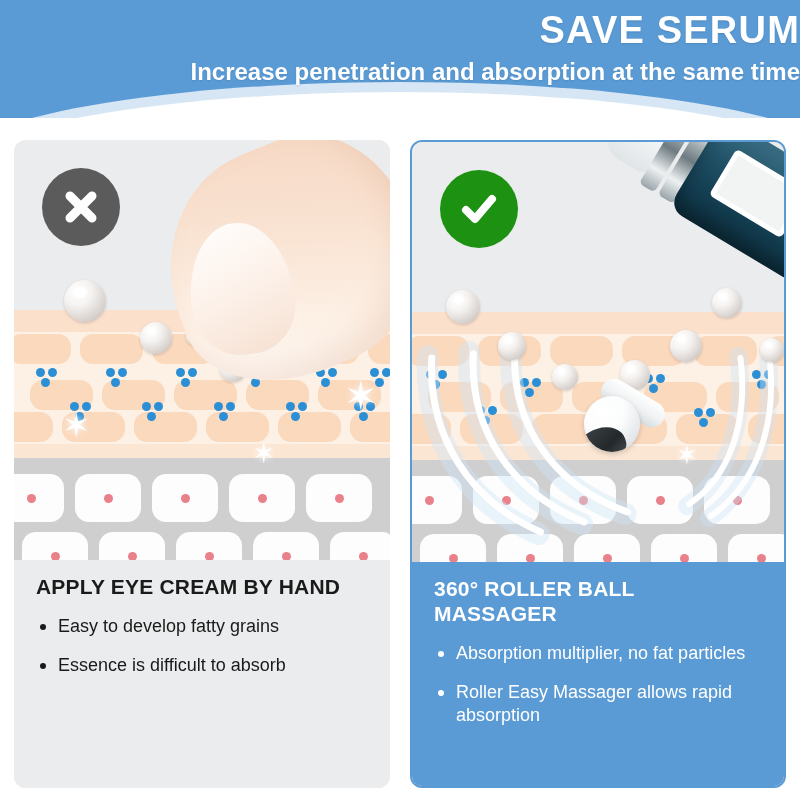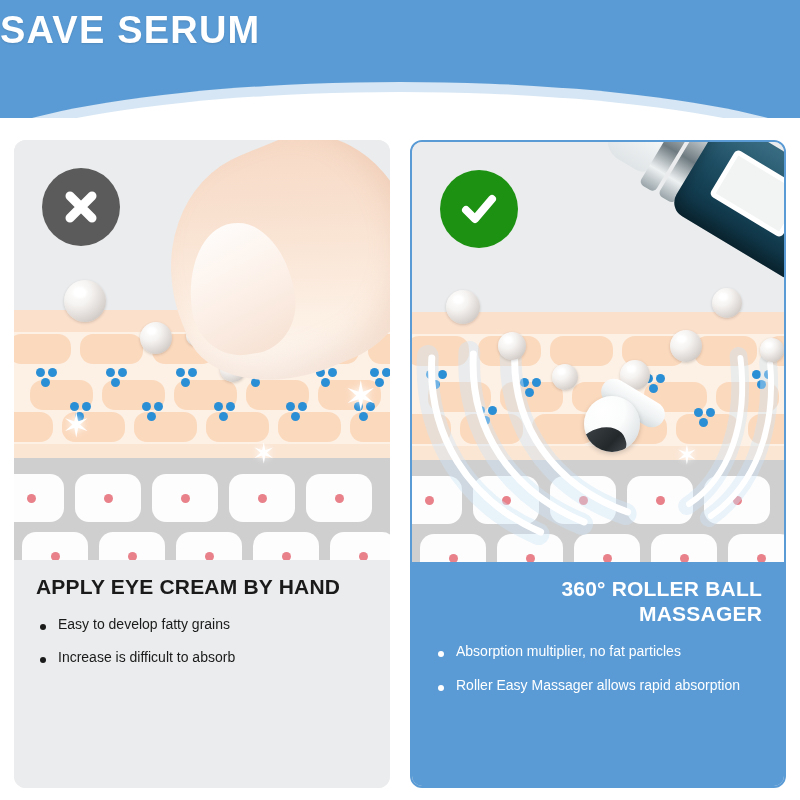--- a/index.html
+++ b/index.html
@@ -49,21 +49,21 @@
     top: 92px;
     width: 920px;
     height: 90px;
     background: #ffffff;
     border-radius: 50% 50% 0 0 / 100% 100% 0 0;
   }
   .header-text {
     position: absolute;
     left: 0; top: 0;
     width: 800px;
-    text-align: left;
+    text-align: right;
     z-index: 5;
   }
   .header-title {
     margin: 0;
     padding-top: 10px;
     font-size: 38px;
     font-weight: bold;
     color: #ffffff;
     letter-spacing: 1.2px;
     line-height: 1.1;
@@ -334,32 +334,32 @@
   .tb-right { background: #5a9bd5; }
 
   .tb-title {
     margin: 0 0 16px 0;
     font-size: 21px;
     font-weight: bold;
     line-height: 1.2;
     letter-spacing: 0.2px;
   }
   .tb-left  .tb-title { color: #1a1a1a; }
-  .tb-right .tb-title { color: #ffffff; text-align: right; }
+  .tb-right .tb-title { color: #ffffff; }
 
   .tb-list {
     margin: 0;
     padding: 0;
     list-style: none;
   }
   .tb-list li {
     position: relative;
     padding-left: 22px;
     margin-bottom: 15px;
-    font-size: 14px;
+    font-size: 18px;
     line-height: 1.3;
   }
   .tb-left  .tb-list li { color: #1a1a1a; }
   .tb-right .tb-list li { color: #ffffff; }
   .tb-list li::before {
     content: "";
     position: absolute;
     left: 4px;
     top: 9px;
     width: 6px; height: 6px;
@@ -372,20 +372,21 @@
 <body>
 
 <div id="page">
 
   <div class="header">
     <div class="header-bg"></div>
     <div class="header-curve-mid"></div>
     <div class="header-curve-top"></div>
     <div class="header-text">
       <h1 class="header-title">SAVE SERUM</h1>
+      <p class="header-sub">Increase penetration and absorption at the same time</p>
     </div>
   </div>
 
   <div class="card card-left">
 
     <div class="illus">
 
       <div class="stratum s-epi-top"></div>
       <div class="stratum s-epi-band"></div>
       <div class="stratum s-epi-low"></div>
@@ -509,21 +510,21 @@
         <svg width="44" height="44" viewBox="0 0 44 44" aria-hidden="true">
           <path d="M11 11 L33 33 M33 11 L11 33" stroke="#ffffff" stroke-width="9" stroke-linecap="round"></path>
         </svg>
       </div>
     </div>
 
     <div class="textblock tb-left">
       <h2 class="tb-title">APPLY EYE CREAM BY HAND</h2>
       <ul class="tb-list">
         <li>Easy to develop fatty grains</li>
-        <li>Increase is difficult to absorb</li>
+        <li>Essence is difficult to absorb</li>
       </ul>
     </div>
   </div>
 
   <div class="card card-right">
 
     <div class="illus">
 
       <div class="stratum s-epi-top"></div>
       <div class="stratum s-epi-band"></div>

